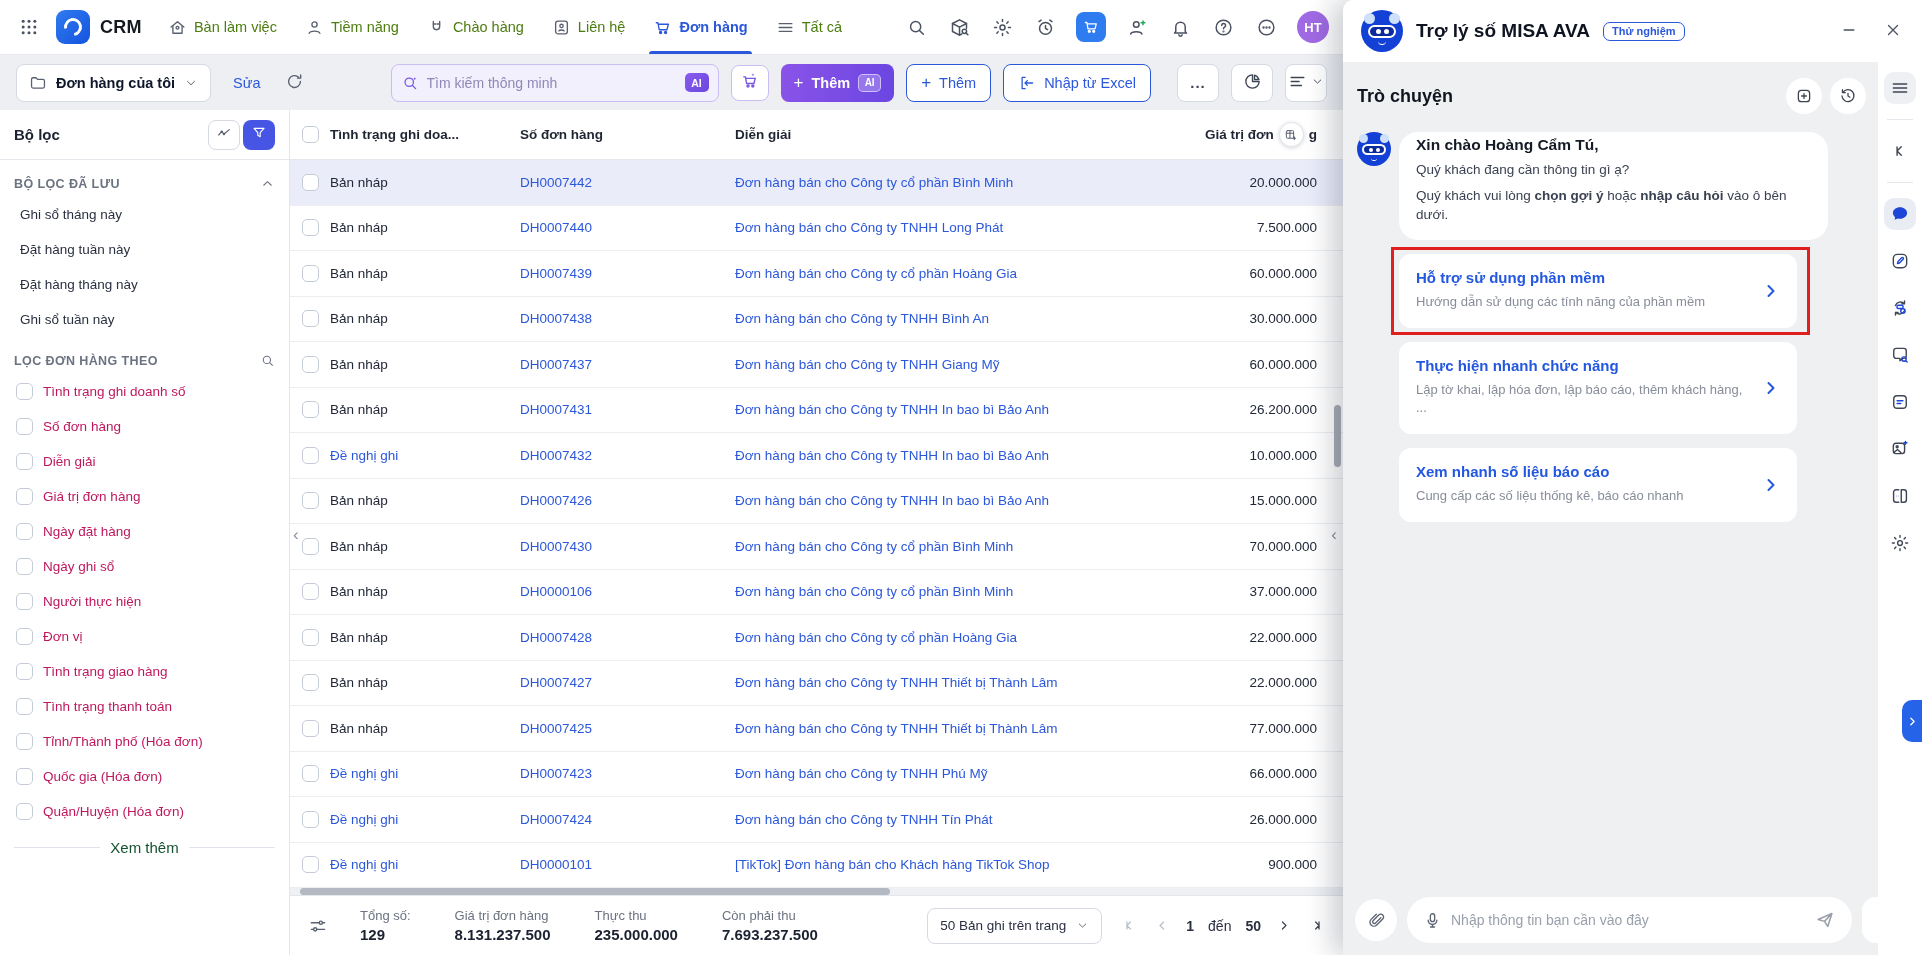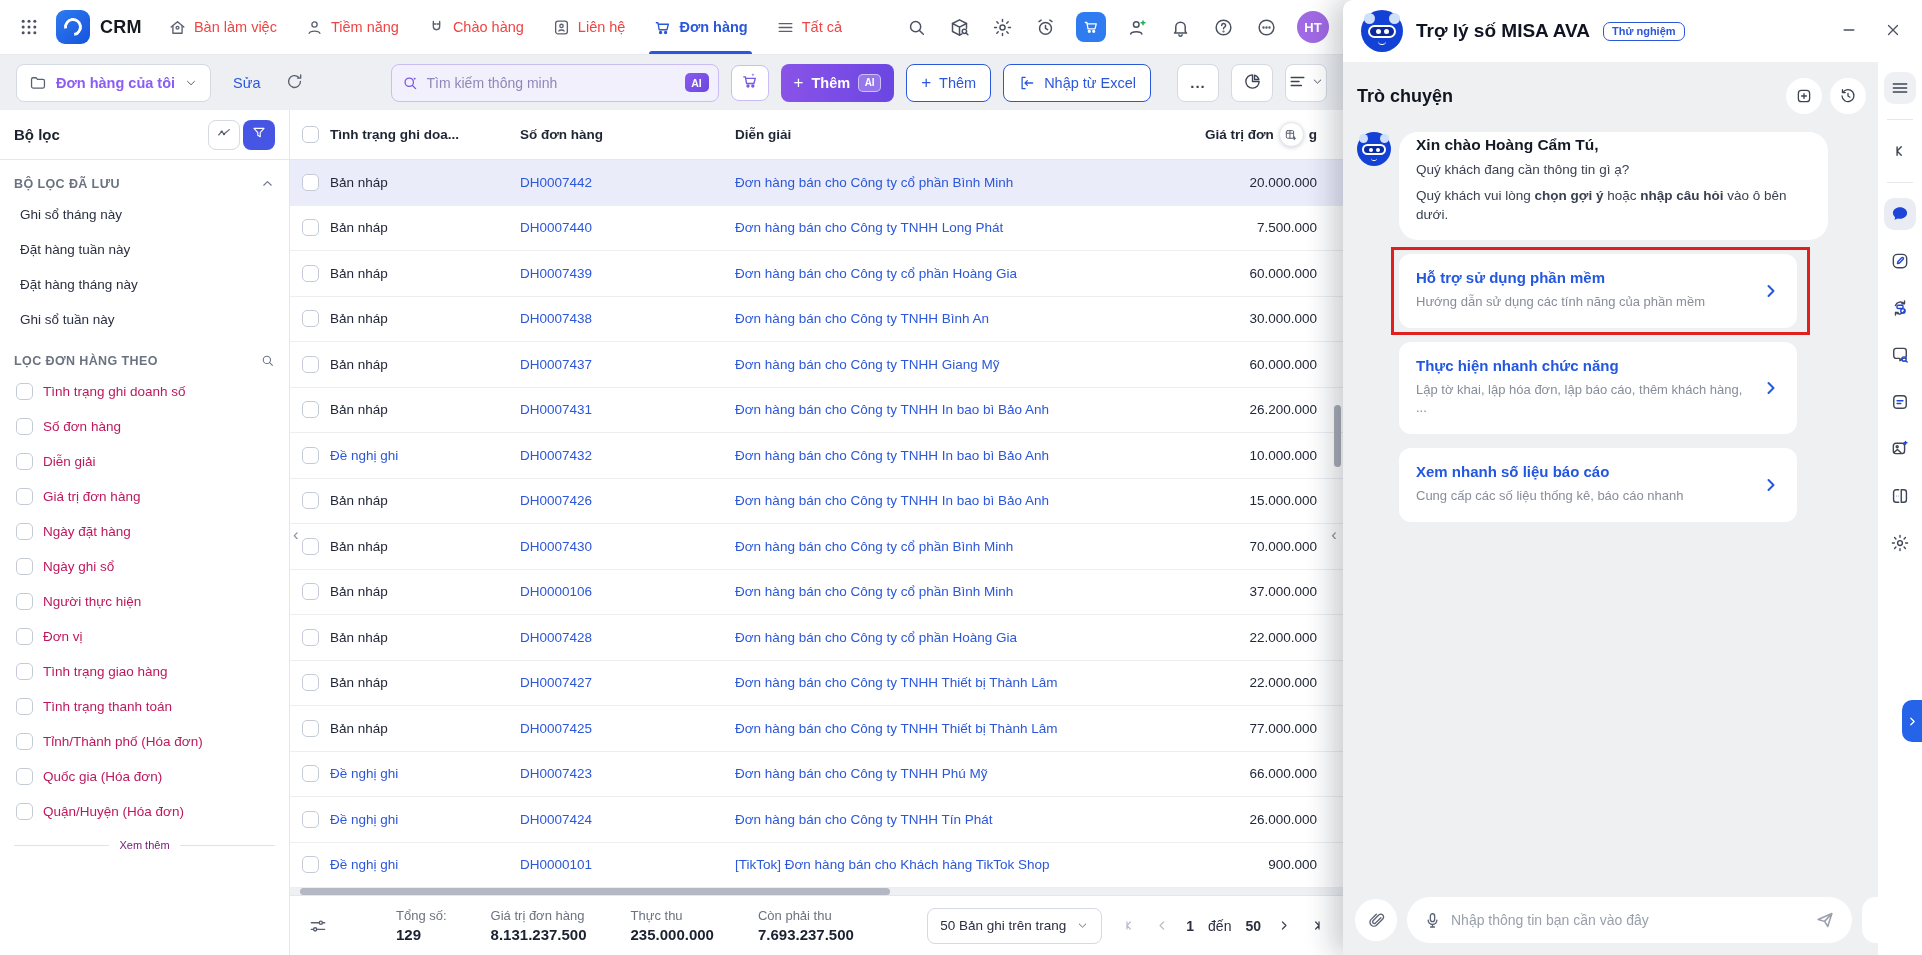--- a/index.html
+++ b/index.html
@@ -12,39 +12,39 @@
 
 
 .topnav{height:55px;display:flex;align-items:center;padding:0 14px;border-bottom:1px solid #e7e9ee;background:#fff}
 .tn-left{display:flex;align-items:center;height:100%}
 .grid-btn{width:30px;height:30px;color:#4a5160;display:flex;align-items:center;justify-content:center;cursor:pointer}
 .grid-btn svg{width:20px;height:20px}
 .logo{width:34px;height:34px;border-radius:9px;background:linear-gradient(135deg,#2f7bf0,#1554dd);margin:0 10px 0 12px;display:flex;align-items:center;justify-content:center}
 .logo-ring{width:18px;height:18px;border:3.2px solid #fff;border-radius:50%;border-bottom-color:transparent;transform:rotate(35deg)}
 .logo-text{font-size:18px;font-weight:800;color:#14181f;margin-right:26px;letter-spacing:.3px}
 .nav-items{display:flex;align-items:center;gap:28px;height:100%}
-.nav-item{display:flex;align-items:center;gap:7px;height:100%;position:relative;color:#ef4444;font-size:14.5px;cursor:pointer;white-space:nowrap}
+.nav-item{display:flex;align-items:center;gap:7px;height:100%;position:relative;color:#4d7c0f;font-size:14.5px;cursor:pointer;white-space:nowrap}
 .nav-item .nicon{width:19px;height:19px;color:#59606f;display:flex}
 .nav-item .nicon svg{width:19px;height:19px}
 .nav-item.active{color:#2B57DA;font-weight:700}
 .nav-item.active .nicon{color:#2B57DA}
 .nav-item.active .underline{position:absolute;left:-4px;right:-4px;bottom:0;height:3px;background:#2B57DA;border-radius:3px 3px 0 0}
 .tn-right{margin-left:auto;display:flex;align-items:center;gap:19px}
 .tn-icon{width:24px;height:24px;color:#4a5160;display:flex;align-items:center;justify-content:center;cursor:pointer}
 .tn-icon svg{width:21px;height:21px}
 .tn-icon.accent{width:30px;height:30px;background:#2f7bf0;border-radius:8px;color:#fff}
 .tn-icon.accent svg{width:18px;height:18px}
 .avatar{width:32px;height:32px;border-radius:50%;background:#a06ae4;color:#fff;font-size:13px;font-weight:700;display:flex;align-items:center;justify-content:center;cursor:pointer}
 
 
 .toolbar{height:55px;background:#edeff3;display:flex;align-items:center;padding:0 16px;gap:12px}
 .view-btn{height:38px;background:#fff;border:1px solid #d5d9e1;border-radius:8px;display:flex;align-items:center;gap:9px;padding:0 12px;cursor:pointer}
 .view-btn .vicon{width:18px;height:18px;color:#59606f;display:flex}
 .view-btn .vicon svg{width:18px;height:18px}
-.view-btn .vlabel{font-size:14.5px;font-weight:700;color:#8b5cf6;white-space:nowrap}
+.view-btn .vlabel{font-size:14.5px;font-weight:700;color:#0f172a;white-space:nowrap}
 .view-btn .chev{width:14px;height:14px;color:#59606f;display:flex}
 .view-btn .chev svg{width:14px;height:14px}
 .link{color:#2B57DA;font-size:14.5px;cursor:pointer;margin-left:10px}
 .refresh{width:22px;height:22px;color:#59606f;margin-left:12px;cursor:pointer}
 .refresh svg{width:19px;height:19px}
 .searchbox{margin-left:72px;width:328px;height:38px;background:#f3f0fe;border:1px solid #c9bdf4;border-radius:8px;display:flex;align-items:center;gap:8px;padding:0 9px}
 .searchbox .sicon{width:18px;height:18px;color:#7a5ae0;display:flex}
 .searchbox .sicon svg{width:18px;height:18px}
 .searchbox input{flex:1;border:none;outline:none;background:transparent;font-size:14px;color:#4b4770;font-family:inherit}
 .searchbox input::placeholder{color:#8d88b5}
@@ -73,21 +73,21 @@
 .tg svg{width:16px;height:16px}
 .sb-scroll{padding:16px 14px 0 14px}
 .sb-section{display:flex;align-items:center;justify-content:space-between;color:#6b7280;font-size:12.5px;font-weight:700;letter-spacing:.4px;margin-bottom:6px}
 .sb-section .sic{width:15px;height:15px;display:flex;color:#6b7280}
 .sb-section .sic svg{width:15px;height:15px}
 .saved-list{list-style:none;margin-bottom:16px}
 .saved-list li{height:35px;display:flex;align-items:center;padding-left:6px;font-size:13.5px;color:#2a3040;cursor:pointer}
 .field-list{list-style:none}
 .field-list li{height:35px;display:flex;align-items:center;gap:10px;padding-left:2px;font-size:13.5px;color:#be185d;cursor:pointer}
 .cb{width:17px;height:17px;border:1.5px solid #c5cbd6;border-radius:5px;background:#fff;flex:0 0 auto}
-.see-more{display:flex;align-items:center;gap:10px;margin:10px 0 0 0;color:#701a75;font-size:11px;cursor:pointer}
+.see-more{display:flex;align-items:center;gap:10px;margin:10px 0 0 0;color:#14532d;font-size:15px;cursor:pointer}
 .see-more:before,.see-more:after{content:"";flex:1;height:1px;background:#dfe2e8}
 
 
 .content{position:absolute;left:290px;top:110px;right:0;bottom:60px;background:#fff;overflow:hidden}
 .thead,.trow{display:grid;grid-template-columns:40px 190px 215px 415px 1fr;align-items:center;padding-right:26px}
 .thead{height:50px;border-bottom:1px solid #e3e6eb;font-size:13.5px;font-weight:700;color:#1f2533;background:#fff}
 .trow{height:45.5px;border-bottom:1px solid #eceef2;font-size:13.5px;background:#fff}
 .trow.sel{background:#eaecfa}
 .cell-cb{display:flex;justify-content:center}
 .st-draft{color:#222838}
@@ -97,21 +97,21 @@
 .hval{display:flex;align-items:center;justify-content:flex-end;gap:5px}
 .addcol{width:25px;height:25px;border-radius:50%;background:#fff;border:1px solid #e2e5ea;box-shadow:0 1px 4px rgba(20,30,60,.18);display:flex;align-items:center;justify-content:center;color:#59606f;cursor:pointer}
 .addcol svg{width:14px;height:14px}
 .vscroll{position:absolute;right:2px;top:295px;width:7px;height:62px;background:#a9aeb8;border-radius:4px}
 .hscroll{position:absolute;left:0;right:0;bottom:0;height:7px;background:#eef0f3}
 .hscroll .thumb{position:absolute;left:10px;top:0;height:7px;width:56%;background:#b3b8c2;border-radius:4px}
 .edge-arrow{position:absolute;top:416px;color:#8b919e;font-size:17px;line-height:1;cursor:pointer}
 .edge-arrow.l{left:3px}.edge-arrow.r{right:6px}
 
 
-.statusbar{position:absolute;left:290px;right:0;bottom:0;height:60px;background:#fff;border-top:1px solid #e3e6eb;display:flex;align-items:center;padding:0 18px;gap:68px}
+.statusbar{position:absolute;left:290px;right:0;bottom:0;height:60px;background:#fff;border-top:1px solid #e3e6eb;display:flex;align-items:center;padding:0 18px;gap:32px}
 .tune{width:20px;height:20px;color:#59606f;flex:0 0 auto;cursor:pointer}
 .tune svg{width:20px;height:20px}
 .metric{display:flex;flex-direction:column;gap:3px}
 .metric .mlabel{font-size:13px;color:#6b7280}
 .metric .mvalue{font-size:15px;font-weight:700;color:#1b2130}
 .sb-right{margin-left:auto;display:flex;align-items:center;gap:20px}
 .psize{height:36px;background:#fff;border:1px solid #d5d9e1;border-radius:8px;display:flex;align-items:center;gap:10px;padding:0 12px;font-size:13.5px;color:#2a3040;cursor:pointer}
 .psize .chev{width:13px;height:13px;color:#59606f;display:flex}
 .psize .chev svg{width:13px;height:13px}
 .pager{display:flex;align-items:center;gap:14px;font-size:14px;color:#2a3040}

